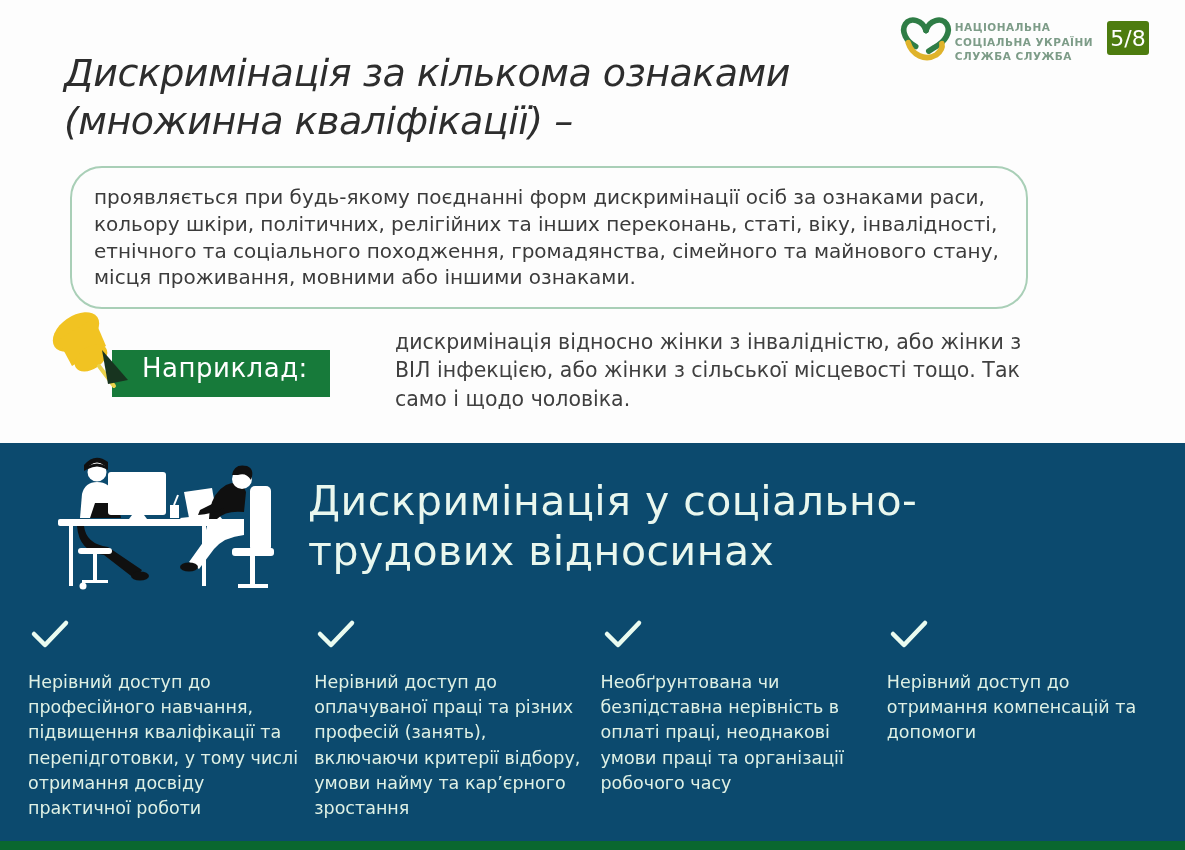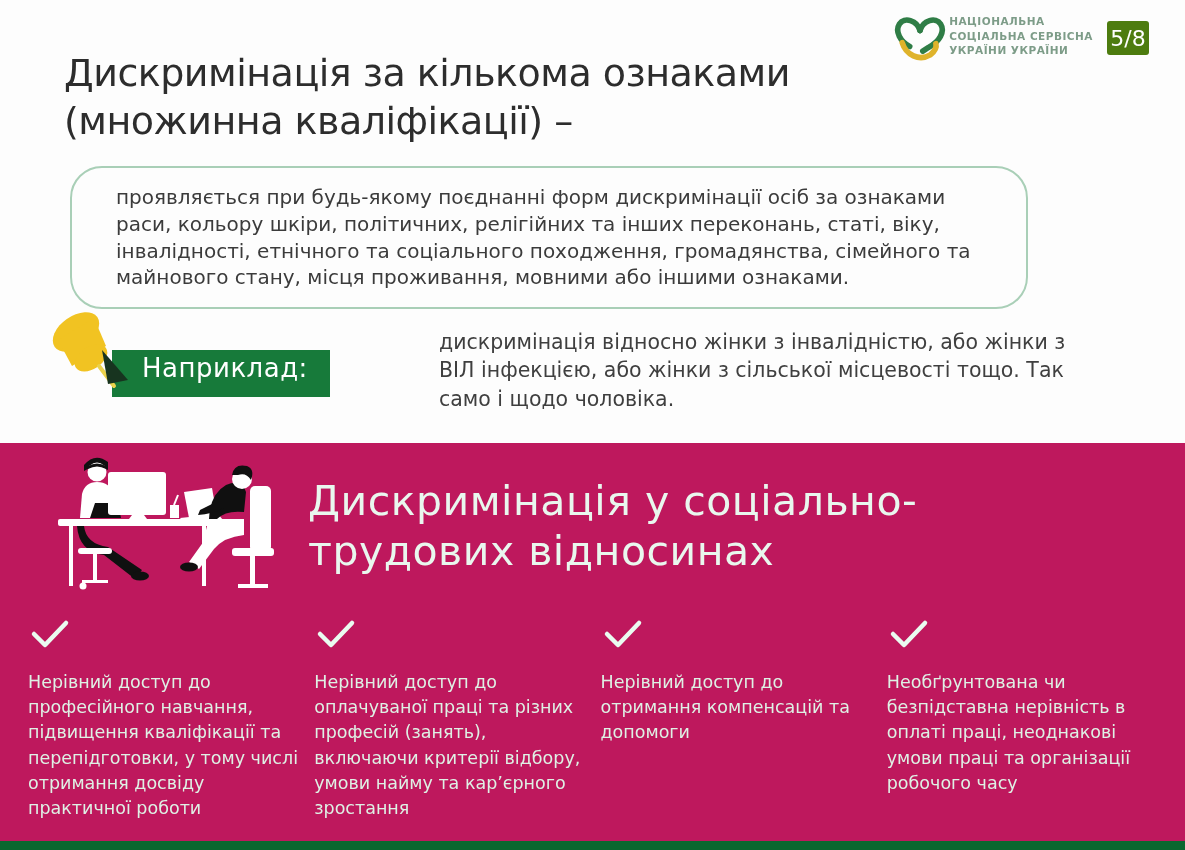--- a/index.html
+++ b/index.html
@@ -4,54 +4,54 @@
 <style>
   * { margin:0; padding:0; box-sizing:border-box; }
   body { background:#888; font-family:"Liberation Sans", sans-serif; }
   .slide {
     position:relative; width:1185px; height:850px;
     background:#fdfdfd; overflow:hidden; margin:0 auto;
     font-family:"DejaVu Sans", sans-serif;
   }
 
   
-  .logo-wrap { position:absolute; top:14px; right:92px; display:flex; align-items:flex-start; gap:0; }
+  .logo-wrap { position:absolute; top:14px; right:92px; display:flex; align-items:flex-end; gap:0; }
   .logo-text { font-size:10.5px; font-weight:bold; color:#7d9c88; line-height:1.4; letter-spacing:.5px; }
   .page-badge {
     position:absolute; top:21px; right:36px; width:42px; height:34px;
     background:#4d7c0f; color:#ffffff; border-radius:3px;
     display:flex; align-items:center; justify-content:center;
     font-size:22px; font-weight:500;
   }
 
   
   .title { position:absolute; left:64px; top:50px; width:920px;
-    font-size:38px; color:#2d2d2d; line-height:1.26; letter-spacing:-0.5px; font-weight:500; }
+    font-size:38px; color:#2d2d2d; line-height:1.26; letter-spacing:-0.5px; font-weight:500;font-style:italic; }
 
   
   .def-box {
     position:absolute; left:70px; top:166px; width:958px; min-height:142px;
     border:2px solid #a9cfb7; border-radius:32px;
-    padding:16px 44px; font-size:20px; color:#3b3b3b; line-height:1.34;
+    padding:16px 22px; font-size:20px; color:#3b3b3b; line-height:1.34;
   }
 
   
   .pin-icon-wrap { position:absolute; left:42px; top:304px; width:90px; height:102px; z-index:3; }
   .example-label {
     position:absolute; left:112px; top:350px; height:47px; z-index:2;
     background:#177a3a; color:#ffffff; padding:0 22px 12px 30px;
     display:flex; align-items:center; font-size:26px; letter-spacing:.5px;
   }
   .example-text {
     position:absolute; left:395px; top:328px; width:665px;
-    font-size:20.5px; color:#3f3f3f; line-height:1.38;margin-left:44px;
+    font-size:20.5px; color:#3f3f3f; line-height:1.38;
   }
 
   
-  .green-section { position:absolute; left:0; top:443px; width:1185px; height:407px; background:#be185d; }
+  .green-section { position:absolute; left:0; top:443px; width:1185px; height:407px; background:#0c4a6e; }
   .bottom-strip { position:absolute; left:0; bottom:0; width:100%; height:9px; background:#0a672f; }
   .illustration { position:absolute; left:52px; top:5px; width:250px; height:150px; }
   .section-heading {
     position:absolute; left:308px; top:33px;
     font-size:41px; color:#e9f7ee; line-height:1.22; font-weight:500; letter-spacing:.5px;
   }
   .benefits { position:absolute; left:28px; top:176px; width:1129px; display:flex; gap:16px; }
   .benefit { flex:1; text-align:left; }
   .check-icon { display:inline-block; margin-bottom:17px; }
   .benefit-text { font-size:17.5px; color:#dff1e5; line-height:1.44; font-weight:500; }
@@ -62,22 +62,22 @@
 <div class="slide">
 
   <div class="logo-wrap">
     <svg width="58" height="50" viewBox="0 0 62 52">
       <path d="M31 17 C28 6 14 2 9 10 C4 18 10 29 20 34" stroke="#2f7d46" stroke-width="6" fill="none" stroke-linecap="round"></path>
       <path d="M31 17 C34 6 48 2 53 10 C58 18 52 29 40 35 L34 39" stroke="#2f7d46" stroke-width="6" fill="none" stroke-linecap="round"></path>
       <path d="M12 30 C16 43 30 50 42 43 C47 39 49 35 48 31" stroke="#dfb32b" stroke-width="6" fill="none" stroke-linecap="round"></path>
     </svg>
     <div class="logo-text">
       <div>НАЦІОНАЛЬНА</div>
-      <div>СОЦІАЛЬНА СЕРВІСНА</div>
-      <div>УКРАЇНИ УКРАЇНИ</div>
+      <div>СОЦІАЛЬНА УКРАЇНИ</div>
+      <div>СЛУЖБА СЛУЖБА</div>
     </div>
   </div>
   <div class="page-badge">5/8</div>
 
   <h1 class="title">
     <span>Дискримінація за кількома ознаками</span><br>
     <span>(множинна кваліфікації) –</span>
   </h1>
 
   <div class="def-box">
@@ -163,28 +163,28 @@
             </svg>
         </span>
         <div class="benefit-text">Нерівний доступ до оплачуваної праці та різних професій (занять), включаючи критерії відбору, умови найму та кар’єрного зростання</div>
       </div>
       <div class="benefit">
         <span class="check-icon">
           <svg width="44" height="30" viewBox="0 0 44 30">
               <polyline points="6,15 17,26 38,4" fill="none" stroke="#eafbf0" stroke-width="4.5" stroke-linecap="round" stroke-linejoin="round"></polyline>
             </svg>
         </span>
-        <div class="benefit-text">Нерівний доступ до отримання компенсацій та допомоги</div>
+        <div class="benefit-text">Необґрунтована чи безпідставна нерівність в оплаті праці, неоднакові умови праці та організації робочого часу</div>
       </div>
       <div class="benefit">
         <span class="check-icon">
           <svg width="44" height="30" viewBox="0 0 44 30">
               <polyline points="6,15 17,26 38,4" fill="none" stroke="#eafbf0" stroke-width="4.5" stroke-linecap="round" stroke-linejoin="round"></polyline>
             </svg>
         </span>
-        <div class="benefit-text">Необґрунтована чи безпідставна нерівність в оплаті праці, неоднакові умови праці та організації робочого часу</div>
+        <div class="benefit-text">Нерівний доступ до отримання компенсацій та допомоги</div>
       </div>
     </div>
 
     <div class="bottom-strip"></div>
   </div>
 
 </div>
 
 </body></html>

